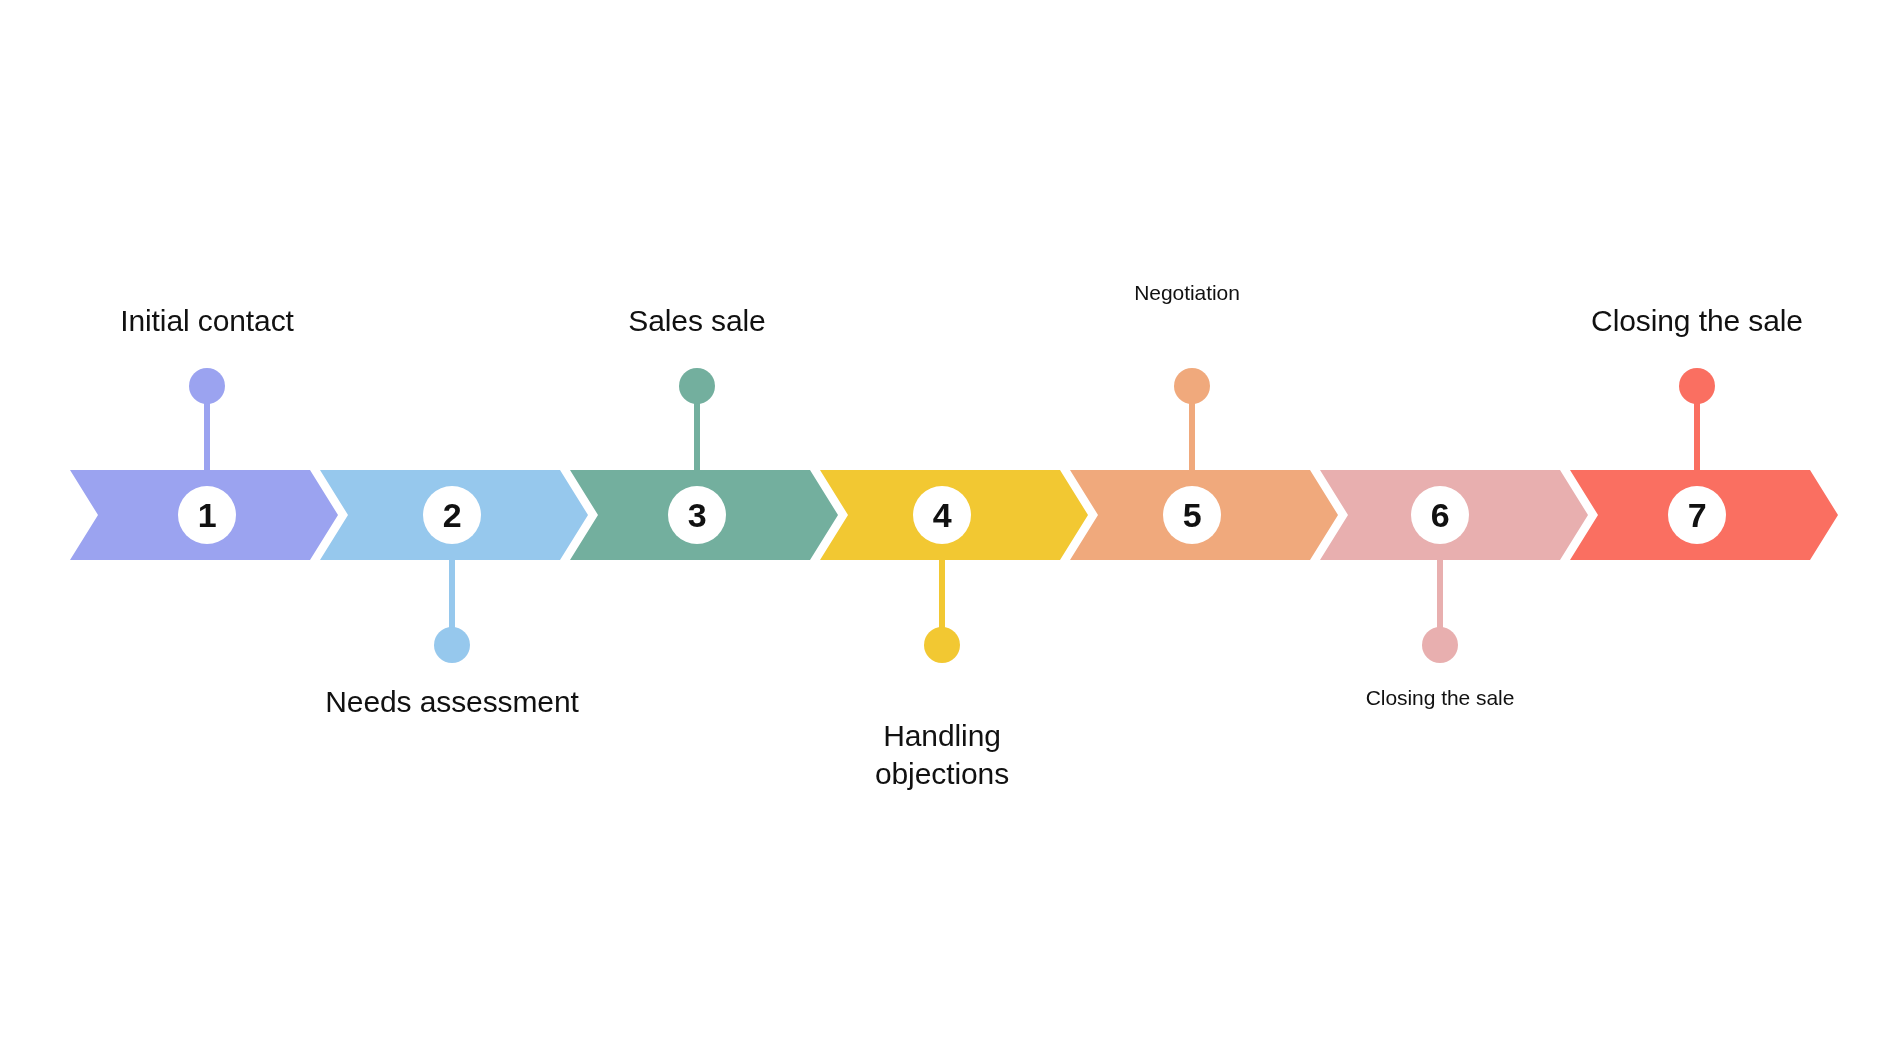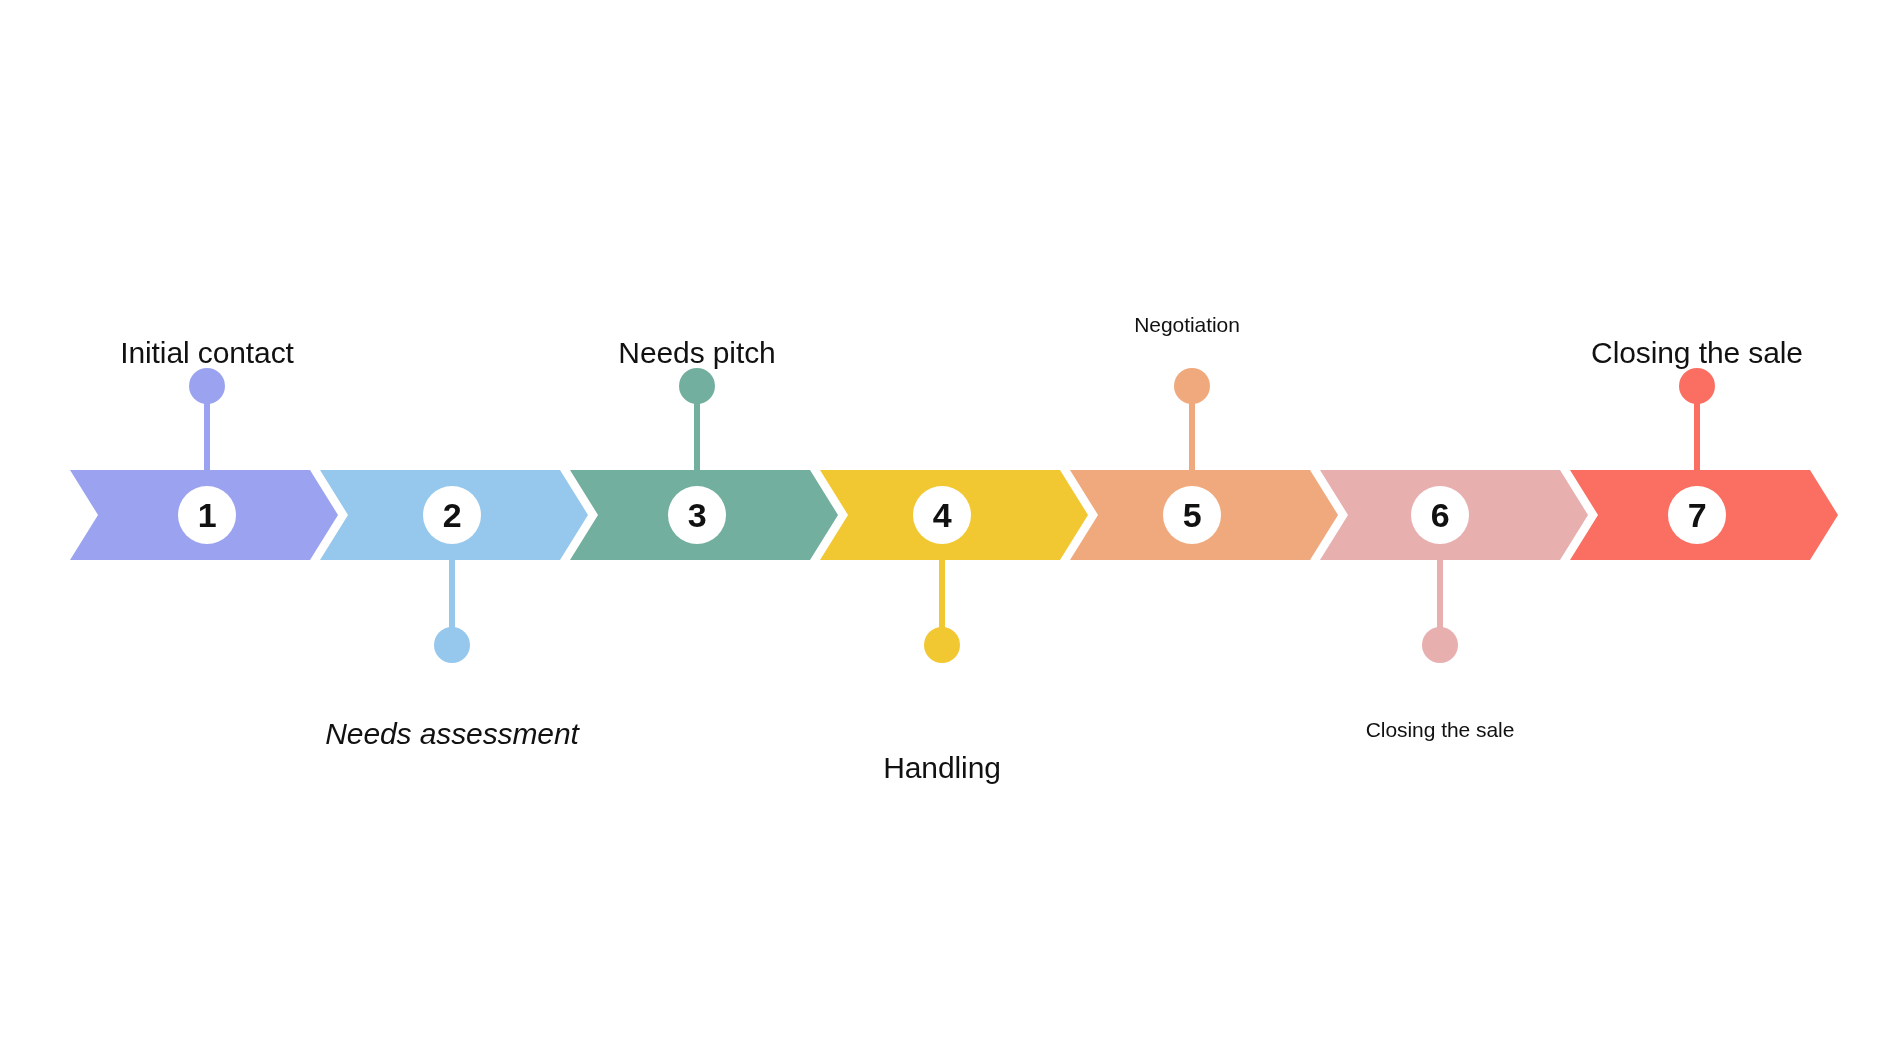--- a/index.html
+++ b/index.html
@@ -26,21 +26,20 @@
     height: 1060px;
     display: block;
   }
   .label-box {
     position: absolute;
     text-align: center;
     color: #111111;
     line-height: 1.28;
     white-space: pre-line;
     pointer-events: none;
-    margin-top: 32px;
   }
   .label-main {
     font-size: 30px;
     font-weight: 400;
     letter-spacing: -0.1px;
   }
   .label-small {
     font-size: 21px;
     font-weight: 400;
     letter-spacing: -0.05px;
@@ -111,21 +110,21 @@
         </g>
         <g>
           <circle cx="1697" cy="515" r="29" fill="#ffffff"></circle>
           <text x="1697" y="515" text-anchor="middle" dominant-baseline="central" class="step-number">7</text>
         </g>
       </g>
   </svg>
 
   <div id="labels-layer">
       <div class="label-box" style="left: -53px; top: 302px; width: 520px;"><div class="label-main">Initial contact</div></div>
-      <div class="label-box" style="left: 192px; top: 683px; width: 520px; font-style: italic;"><div class="label-main">Needs assessment</div></div>
-      <div class="label-box" style="left: 437px; top: 302px; width: 520px;"><div class="label-main">Needs pitch</div></div>
-      <div class="label-box" style="left: 682px; top: 717px; width: 520px;"><div class="label-main">Handling</div></div>
+      <div class="label-box" style="left: 192px; top: 683px; width: 520px;"><div class="label-main">Needs assessment</div></div>
+      <div class="label-box" style="left: 437px; top: 302px; width: 520px;"><div class="label-main">Sales sale</div></div>
+      <div class="label-box" style="left: 682px; top: 717px; width: 520px;"><div class="label-main">Handling</div><div class="label-main">objections</div></div>
       <div class="label-box" style="left: 927px; top: 280px; width: 520px;"><div class="label-small">Negotiation</div></div>
       <div class="label-box" style="left: 1180px; top: 685px; width: 520px;"><div class="label-small">Closing the sale</div></div>
       <div class="label-box" style="left: 1437px; top: 302px; width: 520px;"><div class="label-main">Closing the sale</div></div>
     </div>
 
 </div>
 
 </body></html>

